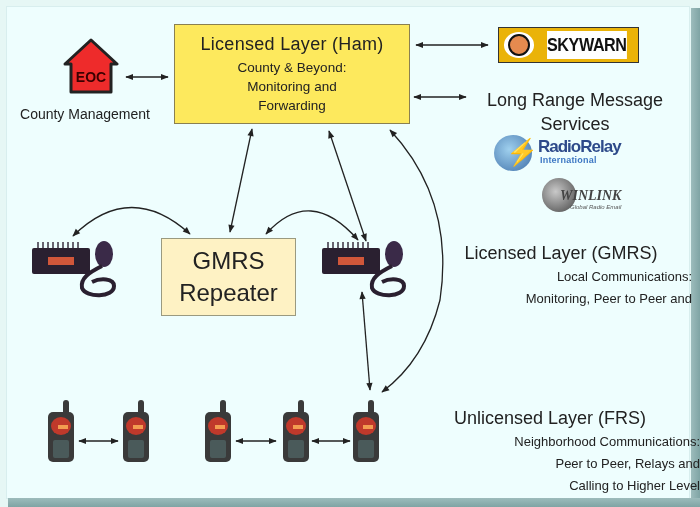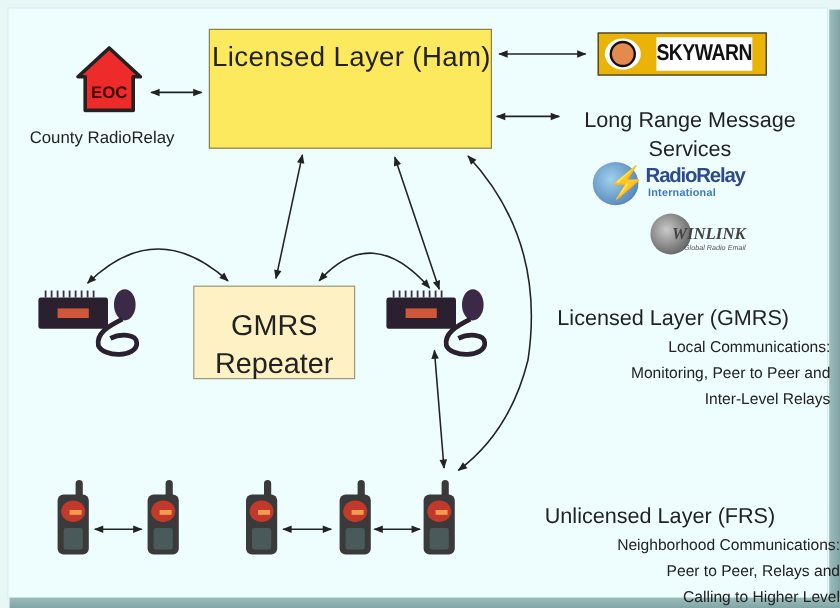--- a/index.html
+++ b/index.html
@@ -6,30 +6,30 @@
   body { width:700px; height:507px; background:#ffffff; position:relative; overflow:hidden;
          font-family:"Liberation Sans", sans-serif; }
   .frame { position:absolute; left:0; top:0; width:700px; height:507px; background:#e6f7f5; }
   .panel { position:absolute; left:6px; top:6px; width:684px; height:493px; background:#eefefe;
            box-shadow: inset 0 0 0 1px #d8eeee; }
   .shadow-r { position:absolute; left:691px; top:8px; width:9px; height:499px; background:linear-gradient(to right,#9dbcbc,#7fa4a4); }
   .shadow-b { position:absolute; left:8px; top:498px; width:692px; height:9px; background:linear-gradient(to bottom,#9dbcbc,#7fa4a4); }
   .abs { position:absolute; }
   .ham-box { left:174px; top:24px; width:236px; height:100px; background:#fde95d; border:1px solid #8a8050;
              box-sizing:border-box; text-align:center; color:#222; }
-  .ham-title { font-size:23px; margin-top:9px; letter-spacing:0.3px;text-align:right; }
+  .ham-title { font-size:18px; margin-top:9px; letter-spacing:0.3px; }
   .ham-sub { font-size:13.5px; line-height:19px; margin-top:3px; }
   .gmrs-box { left:161px; top:238px; width:135px; height:78px; background:#fef2c4; border:1px solid #9a9a80;
-              box-sizing:border-box; text-align:center; color:#222; font-size:24px; line-height:32px; padding-top:17px; }
+              box-sizing:border-box; text-align:center; color:#222; font-size:24px; line-height:32px; padding-top:6px; }
   .label { color:#222; text-align:center; }
   .eoc-label { left:10px; top:104px; width:150px; font-size:14px; line-height:20px; }
   .lrms { left:466px; top:88px; width:218px; font-size:18px; line-height:24px; }
   .gmrs-layer { left:430px; top:240px; width:262px; }
   .frs-layer { left:400px; top:405px; width:300px; }
-  .layer-title { font-size:18px; line-height:26px;margin-top:12px; }
+  .layer-title { font-size:18px; line-height:26px; }
   .layer-sub { font-size:13px; line-height:22px;text-align:right; }
   .skywarn { left:498px; top:27px; width:141px; height:36px; background:#eab308; border:1px solid #333; box-sizing:border-box;
              display:flex; align-items:center; }
   .skywarn .eye { width:40px; height:26px; margin-left:5px; background:#fff; border-radius:50%; display:flex; align-items:center; justify-content:center; }
   .skywarn .eye span { width:18px; height:18px; border-radius:50%; background:#e58a4f; display:block; border:2px solid #111; }
   .skywarn .txt { margin-left:6px; background:#fff; height:28px; flex:1; margin-right:4px; display:flex; align-items:center; justify-content:center;
                   font-weight:bold; font-size:19px; color:#111; letter-spacing:-0.5px; font-family:"Liberation Sans", sans-serif; transform:scaleX(0.85); }
   .rri { left:494px; top:133px; width:140px; height:40px; }
   .rri-globe { position:absolute; left:0; top:2px; width:38px; height:36px; border-radius:50%; background:radial-gradient(circle at 40% 40%, #9fd0ee, #3e6fa8); }
   .rri-bolt { position:absolute; left:12px; top:4px; font-size:26px; color:#274; color:#1e3566; }
@@ -74,25 +74,30 @@
   </g>
 </svg>
 
 <div class="abs eoc">
   <svg width="56" height="56" viewBox="0 0 56 56">
     <path d="M28,2 L54,26 L48,26 L48,54 L8,54 L8,26 L2,26 Z" fill="#ee2b2b" stroke="#222" stroke-width="3" stroke-linejoin="round"></path>
     <text x="28" y="44" text-anchor="middle" font-family="Liberation Sans, sans-serif" font-weight="bold" font-size="14" fill="#3a0000">EOC</text>
   </svg>
 </div>
 <div class="abs label eoc-label">
-  <div>County RadioRelay</div>
+  <div>County Management</div>
 </div>
 
 <div class="abs ham-box">
   <div class="ham-title">Licensed Layer (Ham)</div>
+  <div class="ham-sub">
+    <div>County &amp; Beyond:</div>
+    <div>Monitoring and</div>
+    <div>Forwarding</div>
+  </div>
 </div>
 
 <div class="abs skywarn">
   <div class="eye">
       <span></span>
     </div>
   <div class="txt">SKYWARN</div>
 </div>
 
 <div class="abs label lrms">
@@ -187,21 +192,20 @@
   <ellipse cx="17" cy="28" rx="10" ry="9" fill="#c0392b"></ellipse>
     <rect x="14" y="27" width="10" height="4" fill="#f39c50"></rect>
   <rect x="9" y="42" width="16" height="18" rx="2" fill="#4a5a5a"></rect>
 </svg>
 
 <div class="abs label gmrs-layer">
   <div class="layer-title">Licensed Layer (GMRS)</div>
   <div class="layer-sub">
     <div>Local Communications:</div>
     <div>Monitoring, Peer to Peer and</div>
-    <div>Inter-Level Relays</div>
   </div>
 </div>
 
 <div class="abs label frs-layer">
   <div class="layer-title">Unlicensed Layer (FRS)</div>
   <div class="layer-sub">
     <div>Neighborhood Communications:</div>
     <div>Peer to Peer, Relays and</div>
     <div>Calling to Higher Level</div>
   </div>

